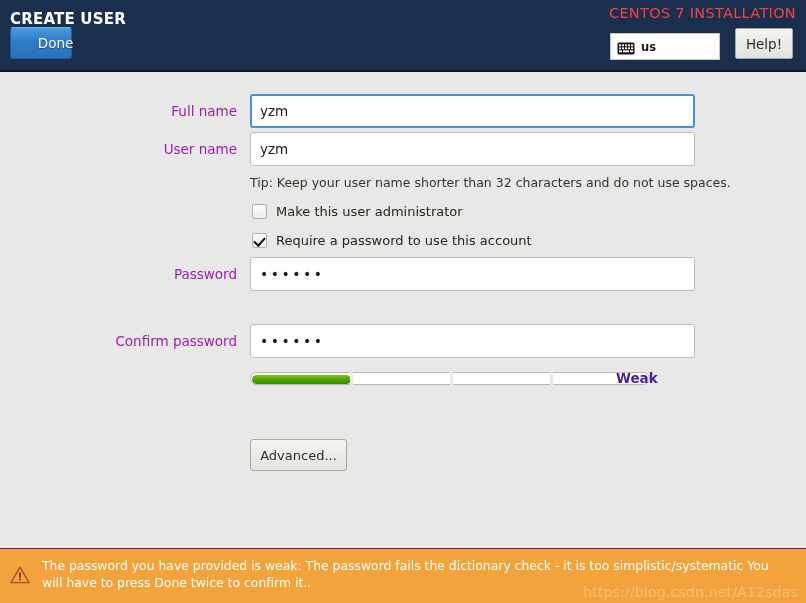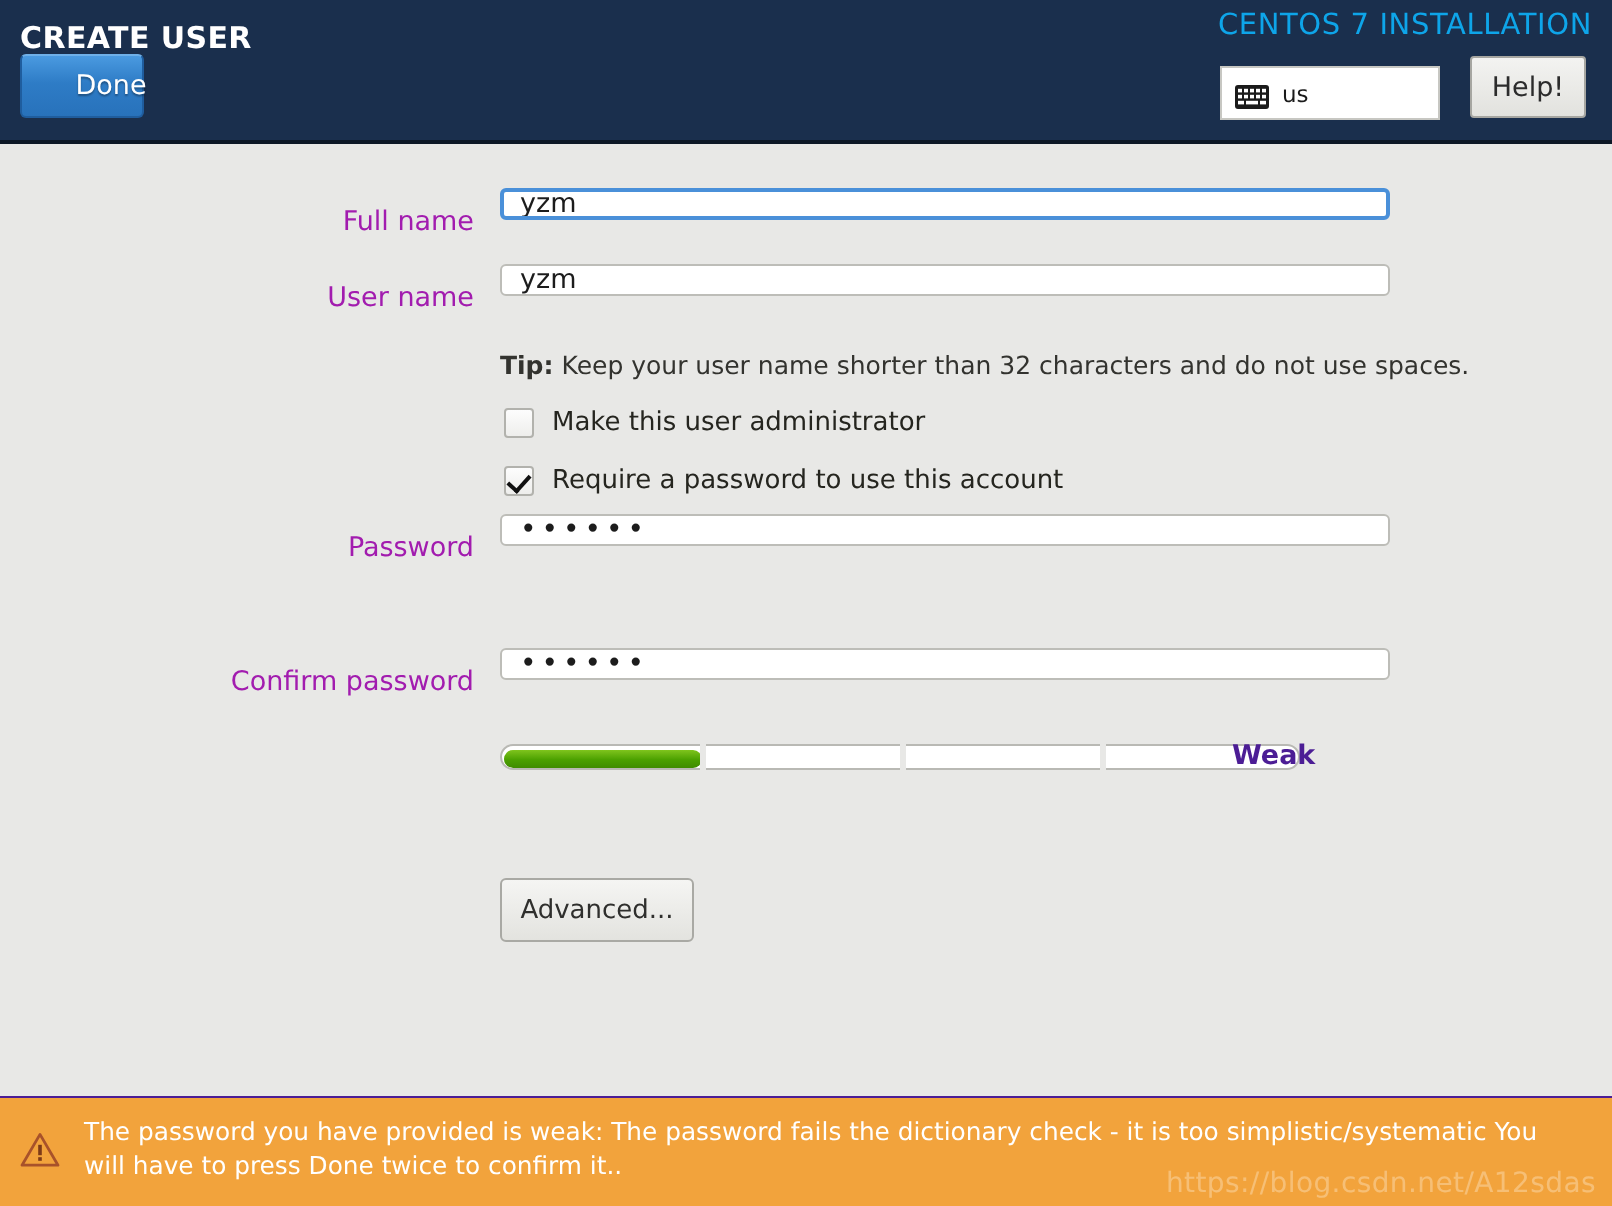--- a/index.html
+++ b/index.html
@@ -46,21 +46,21 @@
     top: 10px;
     color: #ffffff;
     font-size: 15px;
     font-weight: bold;
     letter-spacing: 0.2px;
   }
   #install-title {
     position: absolute;
     right: 10px;
     top: 5px;
-    color: #0ea5e9;
+    color: #ef4444;
     font-size: 14.5px;
     letter-spacing: 0.3px;
   }
   #done-button {
     position: absolute;
     left: 10px;
     top: 27px;
     width: 62px;
     height: 32px;
     border: 1px solid #1f5d9e;
@@ -93,21 +93,21 @@
   }
   #kb-icon {
     width: 18px;
     height: 13px;
     position: relative;
     margin-right: 6px;
     flex: none;
   }
   #kb-label {
     font-size: 11.5px;
-    font-weight: normal;
+    font-weight: bold;
     color: #1b1b1b;
   }
   #help-button {
     position: absolute;
     left: 735px;
     top: 28px;
     width: 58px;
     height: 31px;
     border: 1px solid #a6a6a1;
     border-radius: 2px;
@@ -143,21 +143,21 @@
     width: 237px;
     text-align: right;
     font-size: 13.5px;
     color: #a21caf;
     line-height: 34px;
   }
   .text-input {
     position: absolute;
     left: 250px;
     width: 445px;
-    height: 16px;
+    height: 34px;
     box-sizing: border-box;
     background: #ffffff;
     border: 1px solid #bdbdb8;
     border-radius: 3px;
     font-family: "DejaVu Sans", sans-serif;
     font-size: 13.5px;
     color: #1c1c1c;
     padding: 0 9px;
     outline: none;
   }
@@ -170,21 +170,21 @@
     font-size: 14px;
   }
 
   #tip-line {
     position: absolute;
     left: 250px;
     top: 103px;
     font-size: 12.5px;
     color: #33332f;
   }
-  #tip-line b { font-weight: bold; }
+  #tip-line b { font-weight: normal; }
 
   .check-row {
     position: absolute;
     left: 252px;
     height: 20px;
     display: flex;
     align-items: center;
     cursor: pointer;
   }
   .checkbox {

